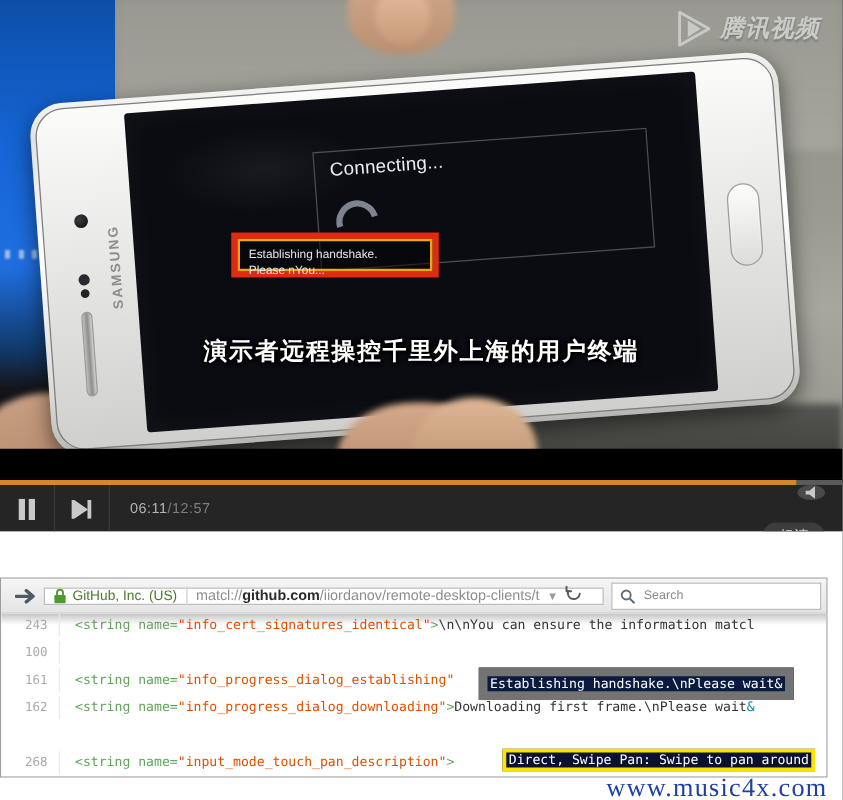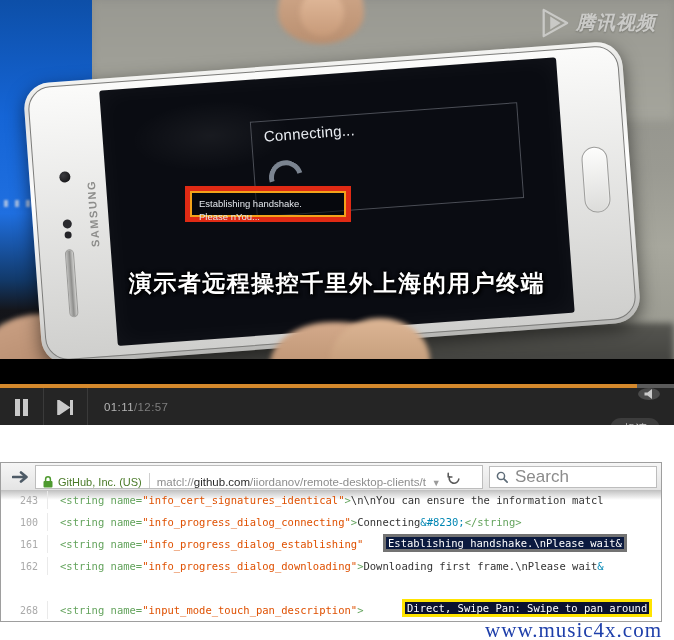--- a/index.html
+++ b/index.html
@@ -68,21 +68,21 @@
   #dlg-title { position:absolute; left:12px; top:6px; color:#e9edf2; font-size:15px; letter-spacing:.2px; }
   #spinner { position:absolute; left:14px; top:40px; width:34px; height:34px; border-radius:50%;
       border:5px solid #7b8490; border-right-color:transparent; border-bottom-color:transparent;
       transform:rotate(32deg); }
   #redbox { position:absolute; left:185px; top:186px; width:166px; height:36px;
       border:5px solid #e02a14; background:rgba(4,5,9,.55); }
   #redbox-in { position:absolute; inset:0; border:2px solid #f2a21a; }
   #redbox-txt { position:absolute; left:9px; top:6px; color:#e3e7ec; font-size:9.5px; line-height:13px; }
 
   #subtitle { position:absolute; left:0; right:0; top:268px; text-align:center;
-      font-size:23px; font-weight:bold; color:#fff; letter-spacing:1.5px;
+      font-size:19px; font-weight:bold; color:#fff; letter-spacing:1.5px;
       text-shadow:0 0 4px #000,2px 2px 3px #000,-1px -1px 2px #000; }
 
   
   #tlogo { position:absolute; right:18px; top:8px; display:flex; align-items:center; gap:7px; opacity:.62; }
   #tlogo-mark { width:30px; height:30px; }
   #tlogo-txt { font-size:19px; color:#e8e8e8; font-style:italic; font-weight:bold; letter-spacing:1px;
       text-shadow:0 1px 2px rgba(0,0,0,.4); }
 
   
   #letterbox { position:absolute; left:0; bottom:40px; width:674px; height:26px; background:#000; }
@@ -102,46 +102,46 @@
       align-items:center; justify-content:center; }
   #quality { padding:3px 13px; border-radius:11px; background:#3d3d3d; color:#cfcfcf; font-size:12px; }
   .icn { fill:#c9c9c9; }
 
   
   #browser { position:absolute; left:0; top:462px; width:662px; height:160px;
       background:#fff; border:1px solid #9e9e9e; }
   #navbar { height:28px; background:linear-gradient(180deg,#f6f6f6,#e4e4e4);
       border-bottom:1px solid #c2c2c2; display:flex; align-items:center; padding:0 4px; }
   #fwd { width:30px; height:24px; display:flex; align-items:center; justify-content:center; }
-  #urlbox { flex:1; height:24px; background:#fff; border:1px solid #bdbdbd;
-      display:flex; align-items:flex-end; padding:0 4px; font-size:11.5px; min-width:0; }
+  #urlbox { flex:1; height:14px; background:#fff; border:1px solid #bdbdbd;
+      display:flex; align-items:center; padding:0 4px; font-size:11.5px; min-width:0; }
   #lock { margin:0 5px 0 3px; }
   #site { color:#4a7a28; font-size:11px; white-space:nowrap; }
   #urlsep { width:1px; height:15px; background:#cfcfcf; margin:0 7px; }
   #url { color:#8d8d8d; white-space:nowrap; overflow:hidden; font-size:11.5px; }
-  #url b { color:#2b2b2b; font-weight:normal; }
+  #url b { color:#2b2b2b; font-weight:bold; }
   #caret { margin:0 6px; color:#9b9b9b; font-size:9px; }
   #reload { margin-right:3px; }
   #searchbox { width:168px; height:22px; margin-left:6px; background:#fff; border:1px solid #bdbdbd;
       display:flex; align-items:center; padding:0 6px; gap:7px; }
-  #searchph { color:#8b8b8b; font-size:17px; }
+  #searchph { color:#8b8b8b; font-size:10px; }
 
   #code { position:relative; height:130px; background:#fff; overflow:hidden;
       font-family:"DejaVu Sans Mono","Liberation Mono",monospace; font-size:10.5px; }
   .ln { position:absolute; left:0; width:662px; height:18px; display:flex; align-items:center; }
   .lnum { width:46px; text-align:right; padding-right:9px; color:#aaa; font-size:10px; flex:none; }
   .lsep { width:1px; height:18px; background:#eaeaea; flex:none; }
   .ltxt { padding-left:12px; white-space:nowrap; color:#333; }
   .tag { color:#63a35c; }
   .val { color:#df5000; }
   .ent { color:#0086b3; }
   #toprow-fade { position:absolute; left:0; top:0; width:662px; height:9px;
       background:linear-gradient(180deg,#c6c6c6,rgba(255,255,255,0)); }
 
-  .hl-red { position:absolute; background:#0b1a3f; color:#fff; border:3px solid #737373;
+  .hl-red { position:absolute; background:#0b1a3f; color:#fff; border:7px solid #737373;
       padding:0 2px; white-space:nowrap; }
   .hl-yellow { position:absolute; background:#0b1230; color:#fff; border:3px solid #ffe400;
       padding:0 2px; white-space:nowrap; }
 
   #watermark { position:absolute; left:0; bottom:0; width:674px; height:22px;
       text-align:right; padding-right:12px; font-family:"Liberation Serif", serif;
       font-size:21px; color:#1e3faa; letter-spacing:1px; }
 </style>
 </head>
 <body>
@@ -213,21 +213,21 @@
             <rect class="icn" x="9" y="0" width="5" height="17"></rect>
         </svg>
       </div>
       <div class="cbtn">
         <svg width="17" height="15" viewBox="0 0 17 15">
           <path class="icn" d="M1 0 L12 7.5 L1 15 Z" fill="none" stroke="#c9c9c9" stroke-width="1.6"></path>
           <rect class="icn" x="13" y="0" width="3" height="15"></rect>
         </svg>
       </div>
       <div id="time">
-        <span>01:11</span><span class="tot">/</span><span class="tot">12:57</span>
+        <span>06:11</span><span class="tot">/</span><span class="tot">12:57</span>
       </div>
     </div>
 
     <div id="ctrl-right">
       <div id="vol">
         <svg width="13" height="12" viewBox="0 0 13 12">
           <path d="M9 1 L4.5 4.5 H1.5 V7.5 H4.5 L9 11 Z" fill="#c9c9c9"></path>
         </svg>
       </div>
       <div id="quality">超清</div>
@@ -287,21 +287,20 @@
 
     <div class="ln" style="top:0px">
       <span class="lnum">243</span>
       <span class="lsep"></span>
       <span class="ltxt"><span class="tag">&lt;string name=</span><span class="val">"info_cert_signatures_identical"</span><span class="tag">&gt;</span><span>\n\nYou can ensure the information matcl</span></span>
     </div>
 
     <div class="ln" style="top:22px">
       <span class="lnum">100</span>
       <span class="lsep"></span>
-      <span class="ltxt"><span class="tag">&lt;string name=</span><span class="val">"info_progress_dialog_connecting"</span><span class="tag">&gt;</span><span>Connecting</span><span class="ent">&amp;#8230;</span><span class="tag">&lt;/string&gt;</span></span>
     </div>
 
     <div class="ln" style="top:44px">
       <span class="lnum">161</span>
       <span class="lsep"></span>
       <span class="ltxt"><span class="tag">&lt;string name=</span><span class="val">"info_progress_dialog_establishing"</span></span>
     </div>
 
     <div class="ln" style="top:66px">
       <span class="lnum">162</span>

